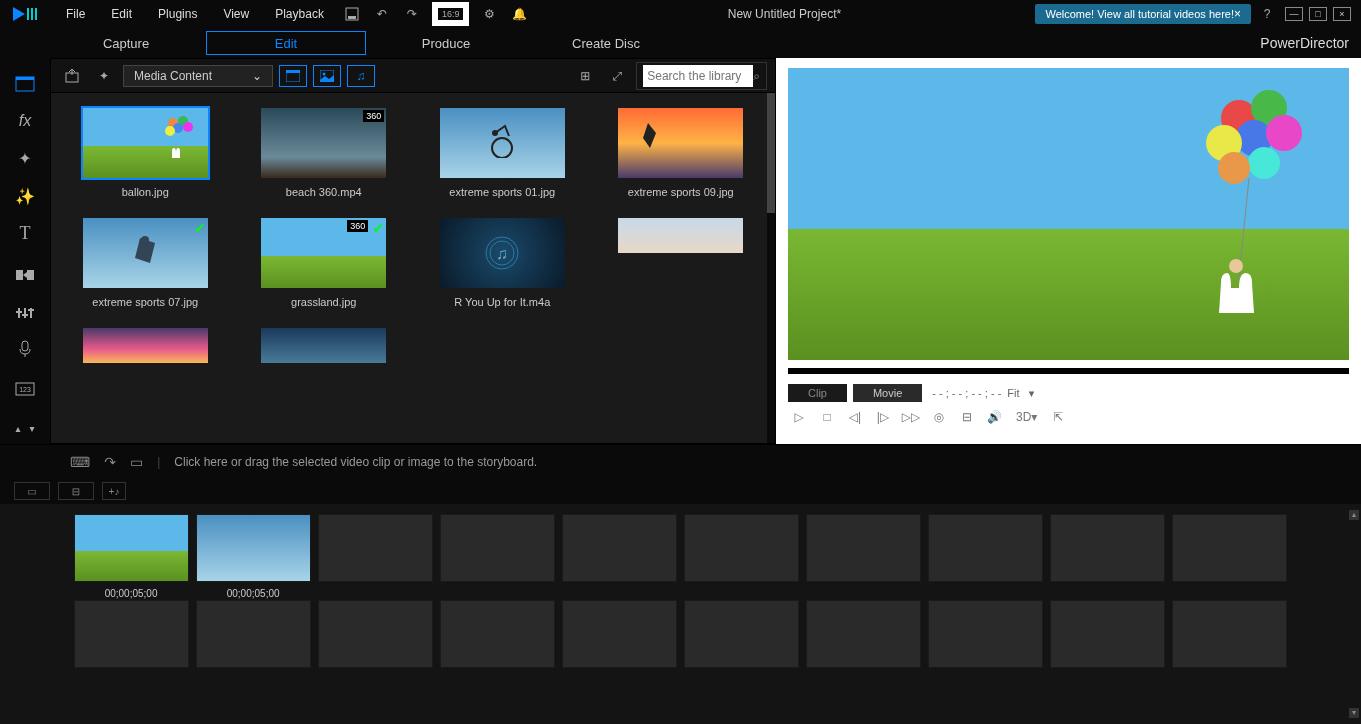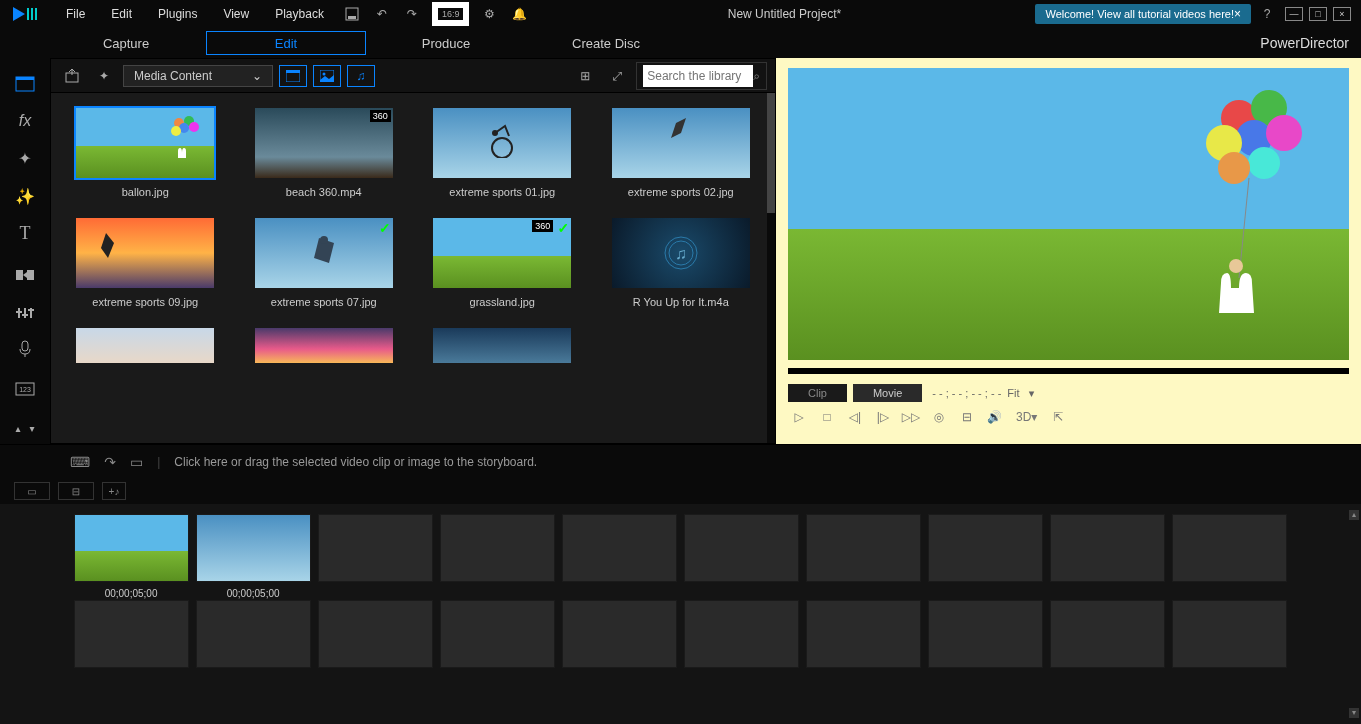--- a/index.html
+++ b/index.html
@@ -34,30 +34,30 @@
 .library{flex:1;background:#1a1a1a;display:flex;flex-direction:column;border:1px solid #000;position:relative}
 .lib-toolbar{height:34px;background:#121212;display:flex;align-items:center;padding:0 8px;gap:6px;border-bottom:1px solid #000}
 .lib-btn{width:26px;height:24px;display:flex;align-items:center;justify-content:center;color:#aaa;cursor:pointer;border:1px solid transparent}
 .lib-dropdown{background:#222;border:1px solid #444;padding:3px 10px;color:#ccc;display:flex;align-items:center;gap:40px;cursor:pointer;font-size:12px}
 .filter-btn{width:28px;height:22px;border:1px solid #0a84ff;display:flex;align-items:center;justify-content:center;color:#0a84ff;cursor:pointer;font-size:12px}
 .search-box{background:#ffffff;border:none;color:#888;padding:4px;width:110px;font-size:12px}
 .search-wrap{display:flex;align-items:center;border:1px solid #333;padding:2px 6px;margin-left:auto}
 
 .lib-grid{flex:1;overflow-y:auto;padding:15px 10px;display:grid;grid-template-columns:repeat(4,1fr);gap:20px 10px;align-content:start}
 .media-item{display:flex;flex-direction:column;align-items:center;gap:8px;cursor:pointer}
-.thumb{width:138px;height:70px;background:#333;position:relative;display:flex;align-items:center;justify-content:center;overflow:hidden}
+.thumb{width:125px;height:70px;background:#333;position:relative;display:flex;align-items:center;justify-content:center;overflow:hidden}
 .thumb.selected{outline:2px solid #0a84ff}
 .thumb-label{color:#ccc;font-size:11px;text-align:center}
 .badge-360{position:absolute;top:2px;right:2px;background:#000;color:#fff;font-size:9px;padding:1px 3px}
 .badge-check{position:absolute;top:2px;right:2px;color:#0f0;font-size:14px;font-weight:bold}
 .lib-scroll{width:8px;background:#0a0a0a;position:absolute;right:0;top:34px;bottom:0}
 .lib-scroll-thumb{width:8px;background:#444;height:120px;position:absolute;top:0}
 
 
-.preview{width:585px;background:#fef9c3;display:flex;flex-direction:column;padding:10px 12px}
+.preview{width:585px;background:#ffffff;display:flex;flex-direction:column;padding:10px 12px}
 .preview-canvas{flex:1;background:#000;display:flex;align-items:center;justify-content:center;overflow:hidden}
 .preview-controls{height:60px;display:flex;flex-direction:column;gap:6px;padding-top:10px}
 .pc-row{display:flex;align-items:center;gap:6px}
 .pc-tab{padding:3px 20px;background:#2a2a2a;color:#ccc;cursor:pointer;font-size:11px;text-align:center}
 .pc-tab.inactive{background:#1a1a1a;color:#888}
 .pc-time{color:#666;font-size:11px;margin-left:4px}
 .pc-fit{color:#666;font-size:11px;}
 .pc-icon{width:22px;height:18px;display:flex;align-items:center;justify-content:center;color:#777;cursor:pointer;font-size:12px}
 
 
@@ -241,28 +241,20 @@
         </div>
         <div class="media-item">
           <div class="thumb sky-only">
             <svg width="50" height="40" style="position:absolute;top:10px">
                 <circle cx="25" cy="30" r="10" fill="none" stroke="#222" stroke-width="2"></circle>
                 <circle cx="18" cy="15" r="3" fill="#222"></circle>
                 <path d="M18 15 L28 8 L32 18" stroke="#222" stroke-width="2" fill="none"></path>
               </svg>
           </div>
           <div class="thumb-label">extreme sports 01.jpg</div>
-        </div>
-        <div class="media-item">
-          <div class="thumb sky-only">
-            <svg width="40" height="40" style="position:absolute;top:5px">
-                <path d="M15 10 L25 5 L20 20 L10 25 Z" fill="#333"></path>
-              </svg>
-          </div>
-          <div class="thumb-label">extreme sports 02.jpg</div>
         </div>
         <div class="media-item">
           <div class="thumb sunset">
             <svg width="30" height="40" style="position:absolute;left:20px;top:10px">
                 <path d="M10 5 L18 15 L12 30 L5 20 Z" fill="#222"></path>
               </svg>
           </div>
           <div class="thumb-label">extreme sports 09.jpg</div>
         </div>
         <div class="media-item">

